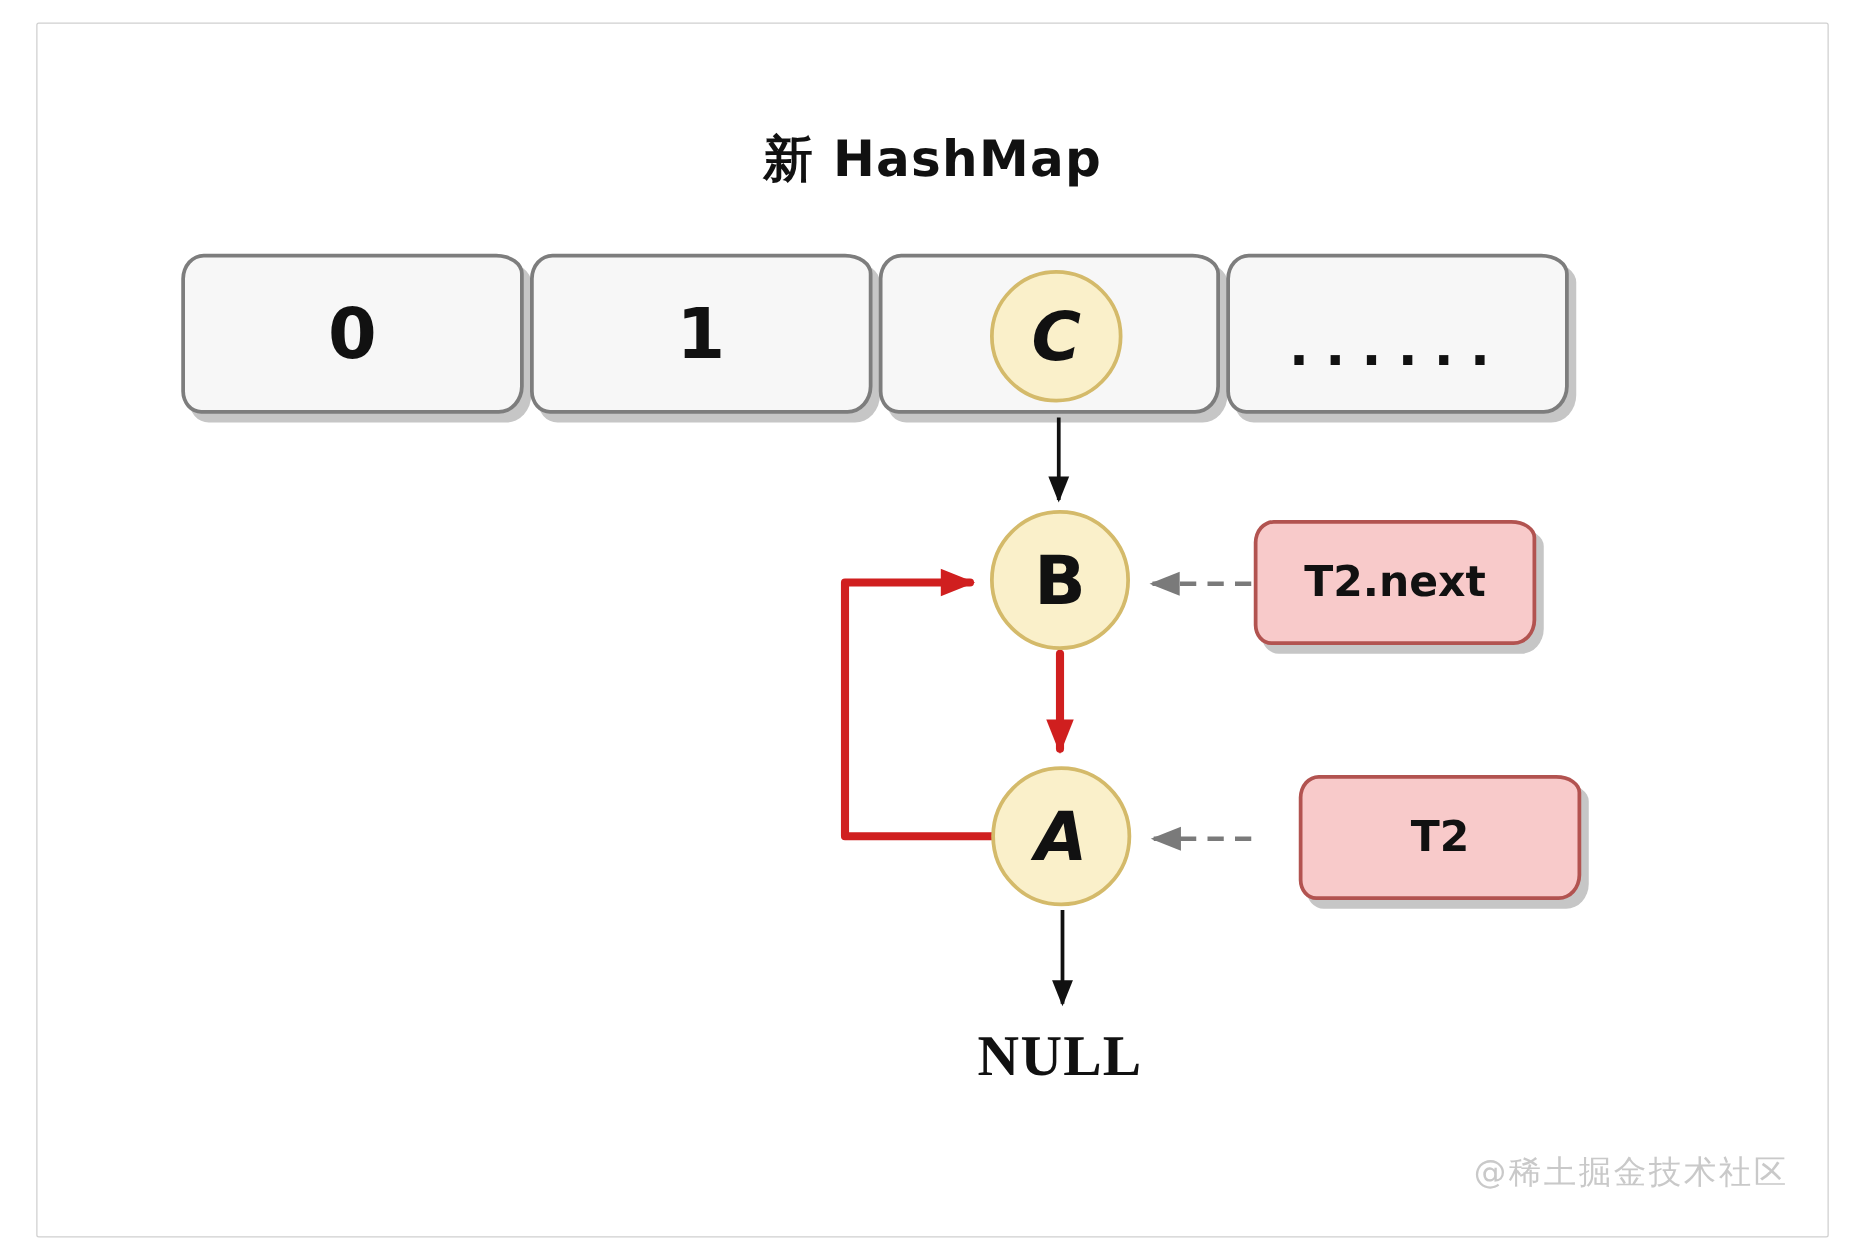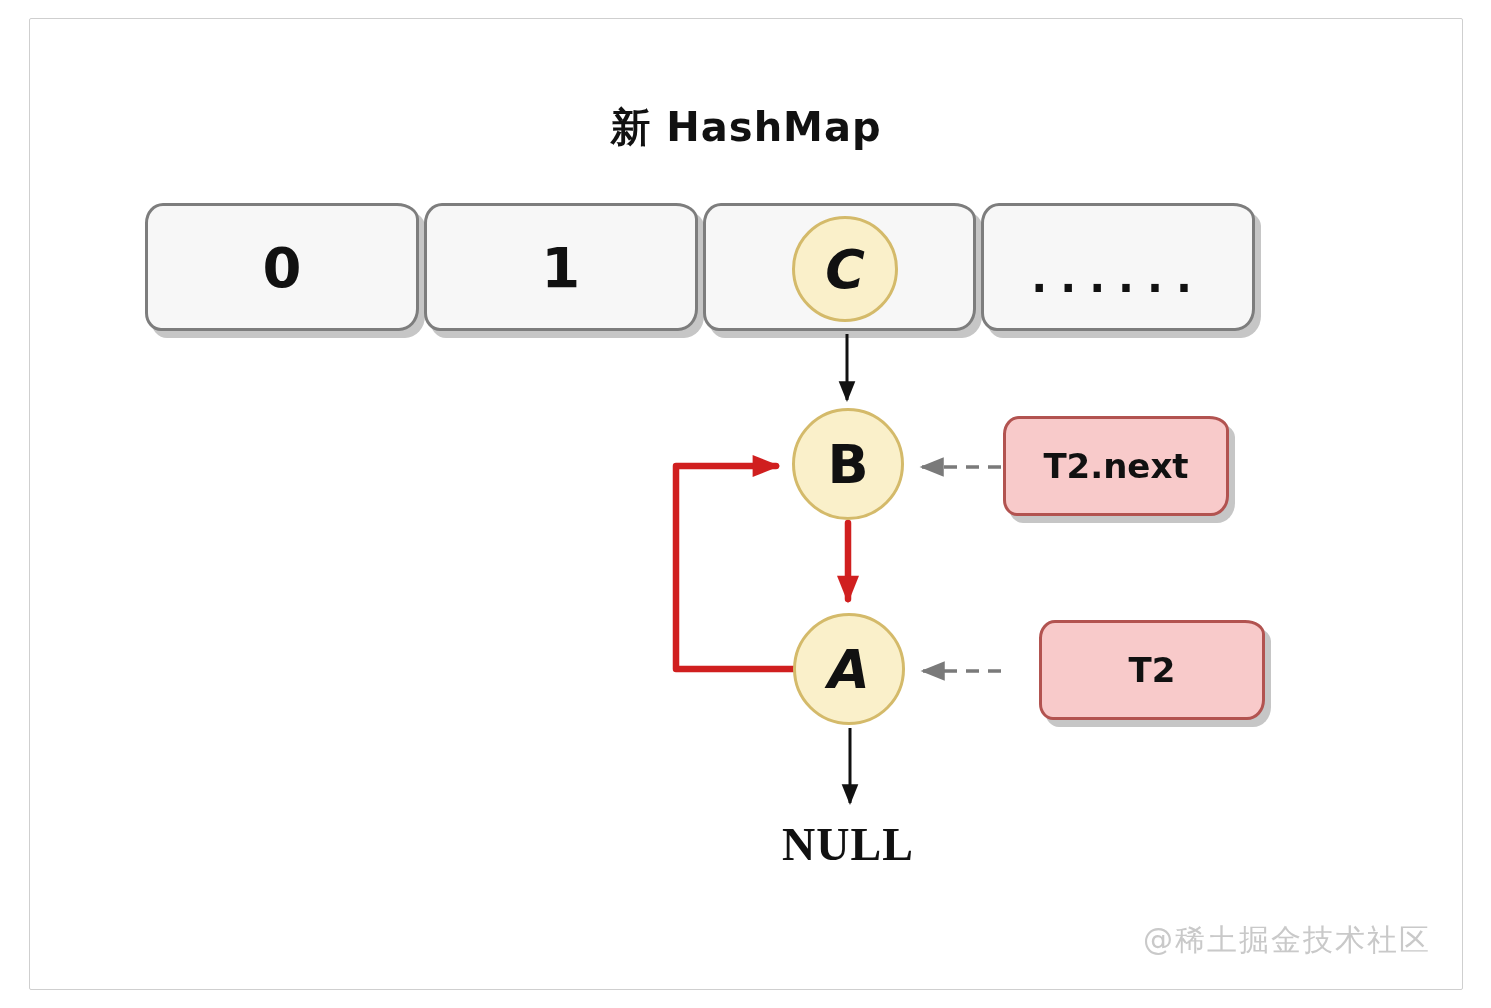--- a/index.html
+++ b/index.html
@@ -110,21 +110,21 @@
     text-align: center;
     font-size: 46px;
     font-weight: 700;
     letter-spacing: 1px;
     z-index: 1;
     font-family: Liberation Serif, serif;
   }
   .watermark {
     position: absolute;
     right: 60px; top: 920px;
-    font-size: 30px;
+    font-size: 26px;
     color: var(--watermark-gray, #c9c9c9);
     letter-spacing: 2px;
     z-index: 1;
   }
 </style>
 </head>
 <body>
 
 <div class="canvas">
   <div class="frame"></div>

